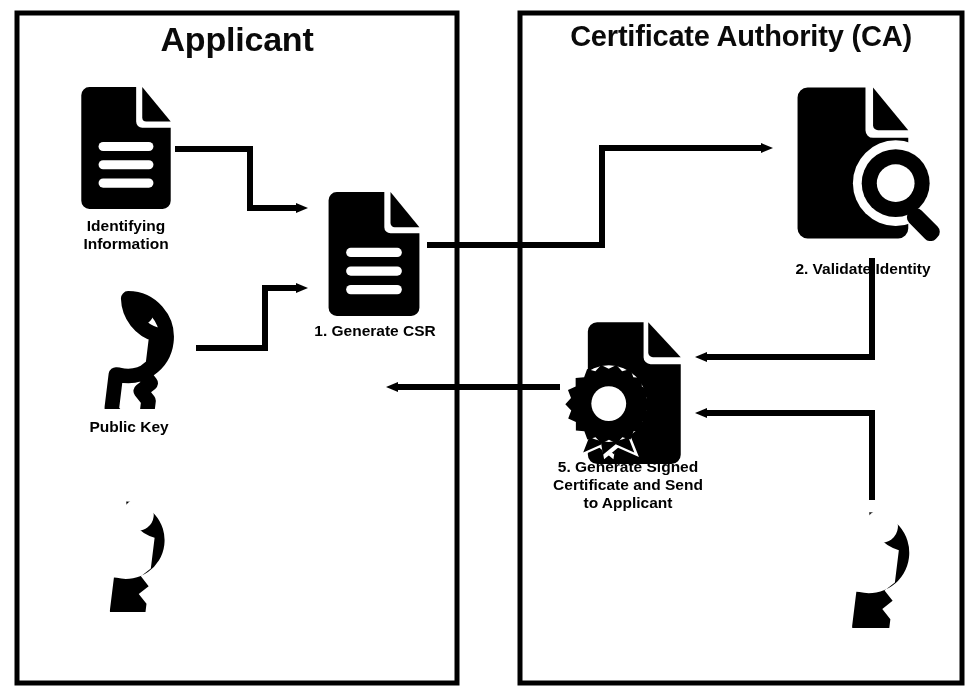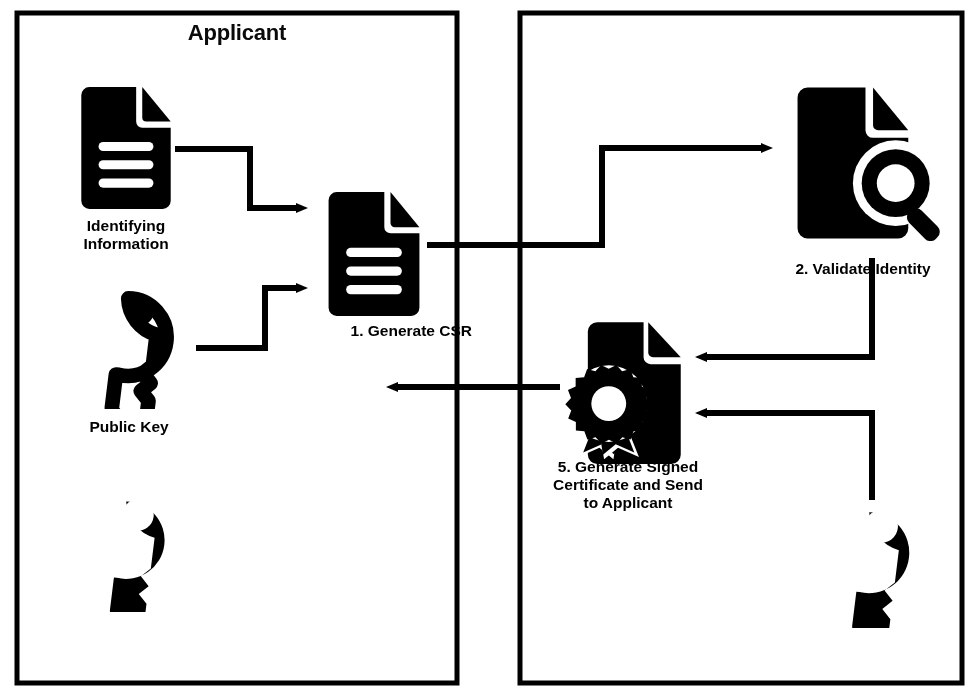--- a/index.html
+++ b/index.html
@@ -109,30 +109,31 @@
 
     <use href="#sym-doc" x="322" y="190" width="104" height="128"></use>
 
     <use href="#sym-doc-search" x="790" y="85" width="156" height="156"></use>
 
     <use href="#sym-doc-cert" x="553" y="320" width="144" height="144"></use>
 
     <use href="#sym-key-solid" x="800" y="498" width="140" height="130"></use>
   </svg>
 
-  <div class="panel-title" style="left:17px; top:20px; width:440px; font-size:22px;">Applicant</div>
+  <div class="panel-title" style="left:17px; top:20px; width:440px; font-size:34px;">Applicant</div>
 
+  <div class="panel-title" style="left:520px; top:20px; width:442px; font-size:29px;">Certificate Authority (CA)</div>
 
   <div class="node-label" style="left:39px; top:418px; width:180px;">Public Key</div>
 
   <div class="node-label" style="left:36px; top:217px; width:180px;">Identifying
 Information</div>
 
 
-  <div class="node-label" style="left:278px; top:322px; width:194px;text-align:right;">1. Generate CSR</div>
+  <div class="node-label" style="left:278px; top:322px; width:194px;">1. Generate CSR</div>
 
   <div class="node-label" style="left:765px; top:228px; width:196px;margin-top:32px;">2. Validate Identity</div>
 
   <div class="node-label" style="left:522px; top:458px; width:212px;">5. Generate Signed
 Certificate and Send
 to Applicant</div>
 
 
 </div>
 

